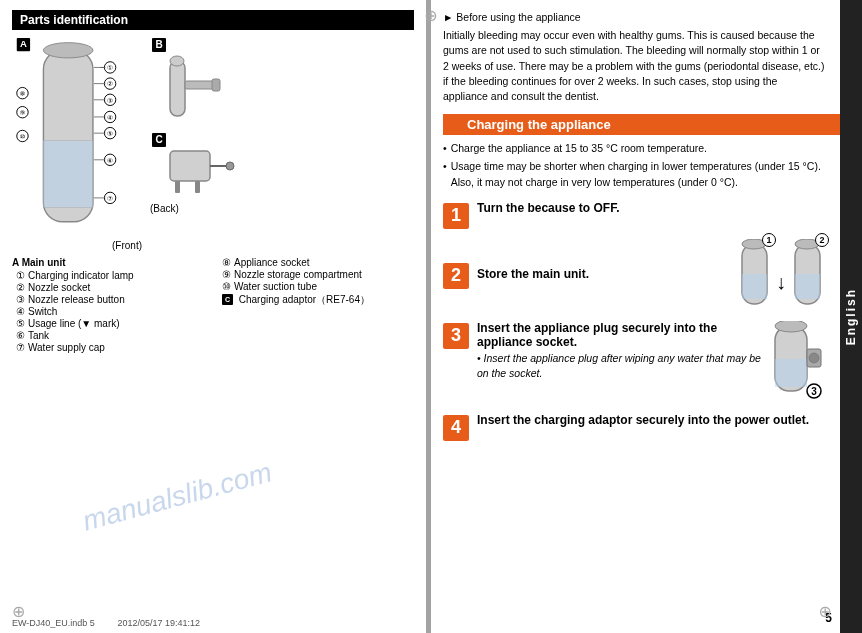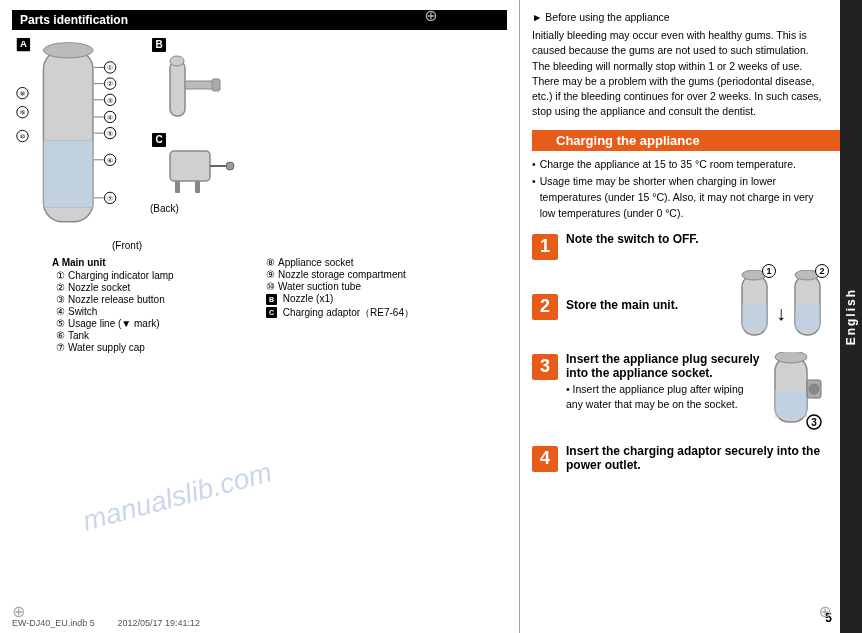--- a/index.html
+++ b/index.html
@@ -12,23 +12,23 @@
       overflow: hidden;
       position: relative;
     }
     .page-container {
       display: flex;
       width: 862px;
       height: 633px;
       position: relative;
     }
     .left-column {
-      width: 520px;
+      width: 431px;
       padding: 10px 12px;
-      border-right: 1px solid #a3a3a3;
+      border-right: 5px solid #a3a3a3;
       flex-shrink: 0;
     }
     .right-column {
       flex: 1;
       padding: 10px 12px;
       position: relative;
     }
     
     .english-tab {
       position: absolute;
@@ -92,21 +92,20 @@
     }
     
     .parts-list {
       display: flex;
       gap: 10px;
       margin-bottom: 6px;
       font-size: 10px;
     }
     .parts-list-left {
       width: 200px;
-      margin-left: 40px;
     }
     .parts-list-right {
       width: 200px;
     }
     .part-group-title {
       font-weight: bold;
       margin-bottom: 2px;
     }
     .part-item {
       display: flex;
@@ -185,20 +184,21 @@
       flex: 1;
     }
     .step-title {
       font-weight: bold;
       font-size: 12px;
       margin-bottom: 2px;
     }
     .step-desc {
       font-size: 10.5px;
       line-height: 1.45;
+      font-style: italic;
     }
     .step-image {
       margin-left: 8px;
       flex-shrink: 0;
     }
     
     .img-store {
       display: flex;
       gap: 4px;
     }
@@ -412,24 +412,20 @@
         </div>
         <div class="part-item">
           <span class="part-item-num">⑨</span>
             <span>Nozzle storage compartment</span>
         </div>
         <div class="part-item">
           <span class="part-item-num">⑩</span>
             <span>Water suction tube</span>
         </div>
         <div class="part-item">
-          <span class="part-item-num"><span class="letter-label" style="display:inline-flex;background:#000;color:#fff;font-size:7px;width:11px;height:11px;border-radius:1px;align-items:center;justify-content:center;">B</span></span>
-          <span>&nbsp;Nozzle (x1)</span>
-        </div>
-        <div class="part-item">
           <span class="part-item-num"><span class="letter-label" style="display:inline-flex;background:#000;color:#fff;font-size:7px;width:11px;height:11px;border-radius:1px;align-items:center;justify-content:center;">C</span></span>
           <span>&nbsp;Charging adaptor（RE7-64）</span>
         </div>
       </div>
     </div>
 
 
     <div class="watermark">manualslib.com</div>
 
     <div class="bottom-left-crosshair">⊕</div>
@@ -451,21 +447,21 @@
       </div>
       <div class="charging-bullet">
         <span class="bullet-dot">•</span>
         <span>Usage time may be shorter when charging in lower temperatures (under 15 °C). Also, it may not charge in very low temperatures (under 0 °C).</span>
       </div>
     </div>
 
     <div class="step">
       <div class="step-number">1</div>
       <div class="step-content">
-        <div class="step-title">Note the switch to OFF.</div>
+        <div class="step-title">Turn the because to OFF.</div>
       </div>
     </div>
 
     <div class="step" style="align-items:center;">
       <div class="step-number">2</div>
       <div class="step-content">
         <div class="step-title">Store the main unit.</div>
       </div>
       <div class="step-image">
         <div class="img-store">

